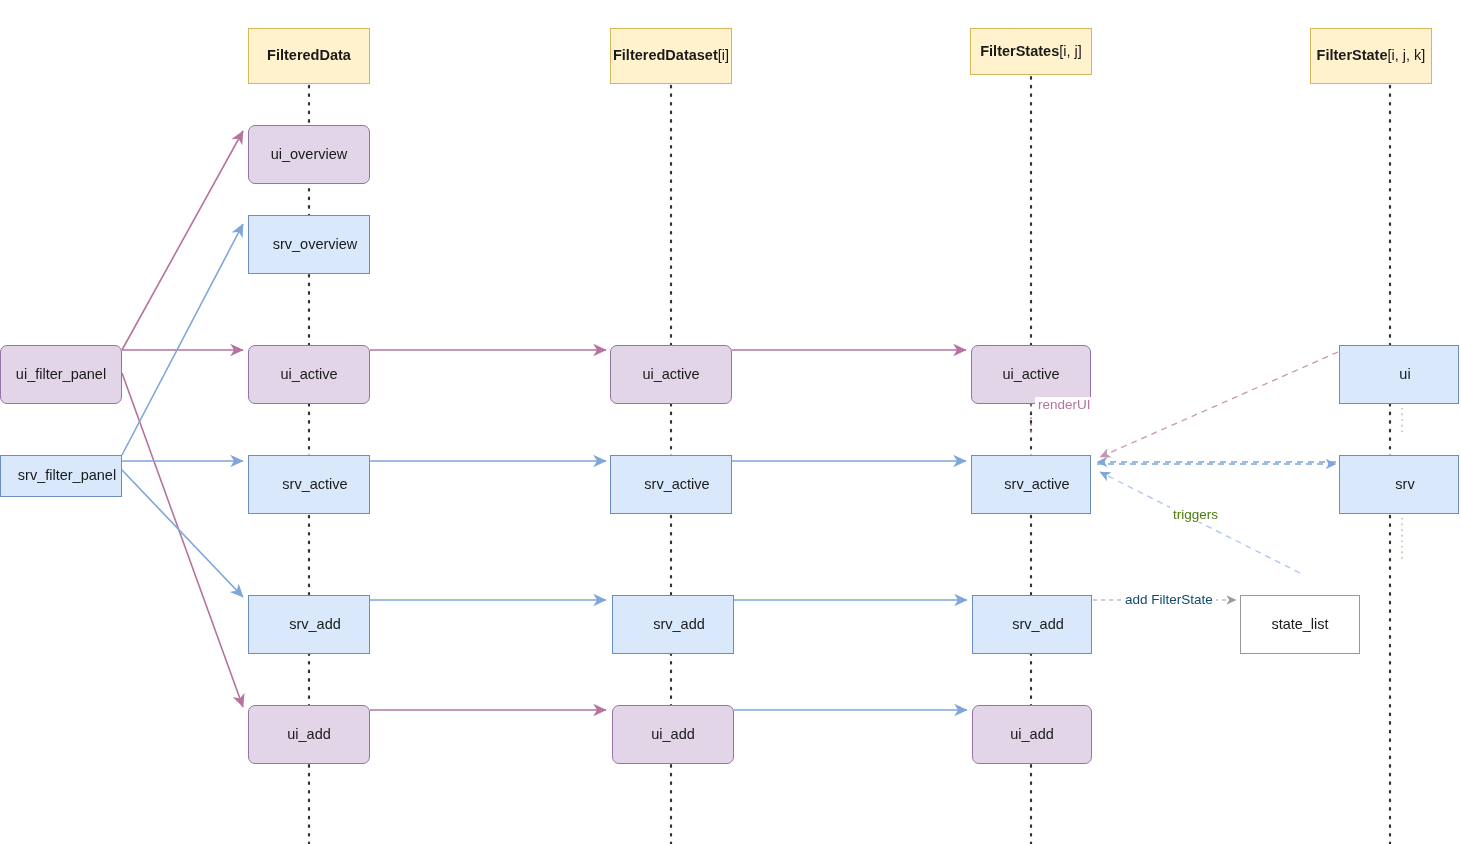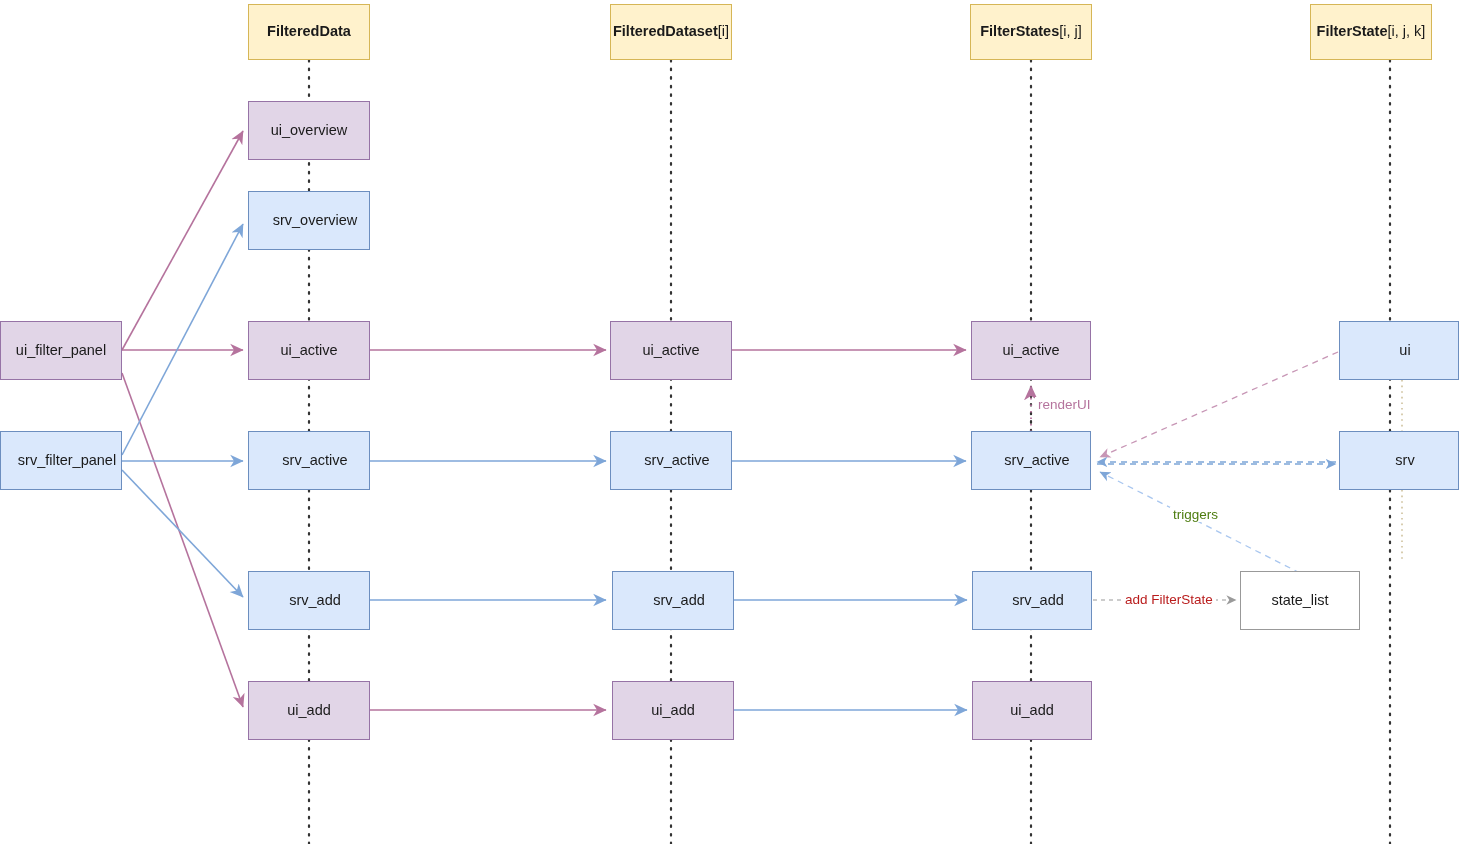--- a/index.html
+++ b/index.html
@@ -9,36 +9,37 @@
   }
   #canvas{position:absolute;inset:0;width:1461px;height:844px;}
   svg#wires{position:absolute;left:0;top:0;width:1461px;height:844px;pointer-events:none;}
 
   .node{
     position:absolute;box-sizing:border-box;
     display:flex;align-items:center;justify-content:center;
     font-size:14.5px;color:#1a1a1a;text-align:center;
     border:1px solid #888;background:#fff;line-height:1.2;
     z-index:3;
+    margin-top:24px;
   }
   .node.hdr{
     background:#fff2cc;border-color:#d6b656;font-weight:bold;font-size:14.5px;
   }
-  .node.purple{background:#e1d5e7;border-color:#9673a6;}
+  .node.purple{background:#e1d5e7;border-color:#9673a6;border-radius:7px;}
   .node.blue{background:#dae8fc;border-color:#6c8ebf;padding-left:12px;}
   .node.plain{background:#ffffff;border-color:#999999;}
   .hdr .dim{font-weight:normal;}
 
   .edge-label{
     position:absolute;z-index:4;font-size:13.5px;
     background:#ffffff;padding:0 3px;white-space:nowrap;
   }
   .lbl-render{color:#b5739d;}
   .lbl-trigger{color:#4d7c0f;}
-  .lbl-addfs{color:#b91c1c;}
+  .lbl-addfs{color:#0c4a6e;}
 </style>
 </head>
 <body>
 
 <div id="canvas">
 
   <svg id="wires" viewBox="0 0 1461 844" xmlns="http://www.w3.org/2000/svg">
     <defs>
       <marker id="ahP" markerWidth="9" markerHeight="9" refX="8" refY="4.5" orient="auto">
         <path d="M0,0.6 L8.4,4.5 L0,8.4 L2.4,4.5 Z" fill="#b5739d"></path>
@@ -102,34 +103,34 @@
   <div class="node hdr" style="left:248px;top:4px;width:122px;height:56px;">
     <span>FilteredData</span>
       <span class="dim"></span>
   </div>
 
   <div class="node hdr" style="left:610px;top:4px;width:122px;height:56px;">
     <span>FilteredDataset</span>
       <span class="dim">[i]</span>
   </div>
 
-  <div class="node hdr" style="left:970px;top:4px;width:122px;height:56px;">
+  <div class="node hdr" style="left:970px;top:4px;width:122px;height:47px;">
     <span>FilterStates</span>
       <span class="dim">[i, j]</span>
   </div>
 
   <div class="node hdr" style="left:1310px;top:4px;width:122px;height:56px;">
     <span>FilterState</span>
       <span class="dim">[i, j, k]</span>
   </div>
 
   <div class="node purple" style="left:0px;top:321px;width:122px;height:59px;">
     <span>ui_filter_panel</span>
   </div>
-  <div class="node blue" style="left:0px;top:431px;width:122px;height:59px;">
+  <div class="node blue" style="left:0px;top:431px;width:122px;height:42px;">
     <span>srv_filter_panel</span>
   </div>
 
   <div class="node purple" style="left:248px;top:101px;width:122px;height:59px;">
     <span>ui_overview</span>
   </div>
   <div class="node blue" style="left:248px;top:191px;width:122px;height:59px;">
     <span>srv_overview</span>
   </div>
   <div class="node purple" style="left:248px;top:321px;width:122px;height:59px;">

